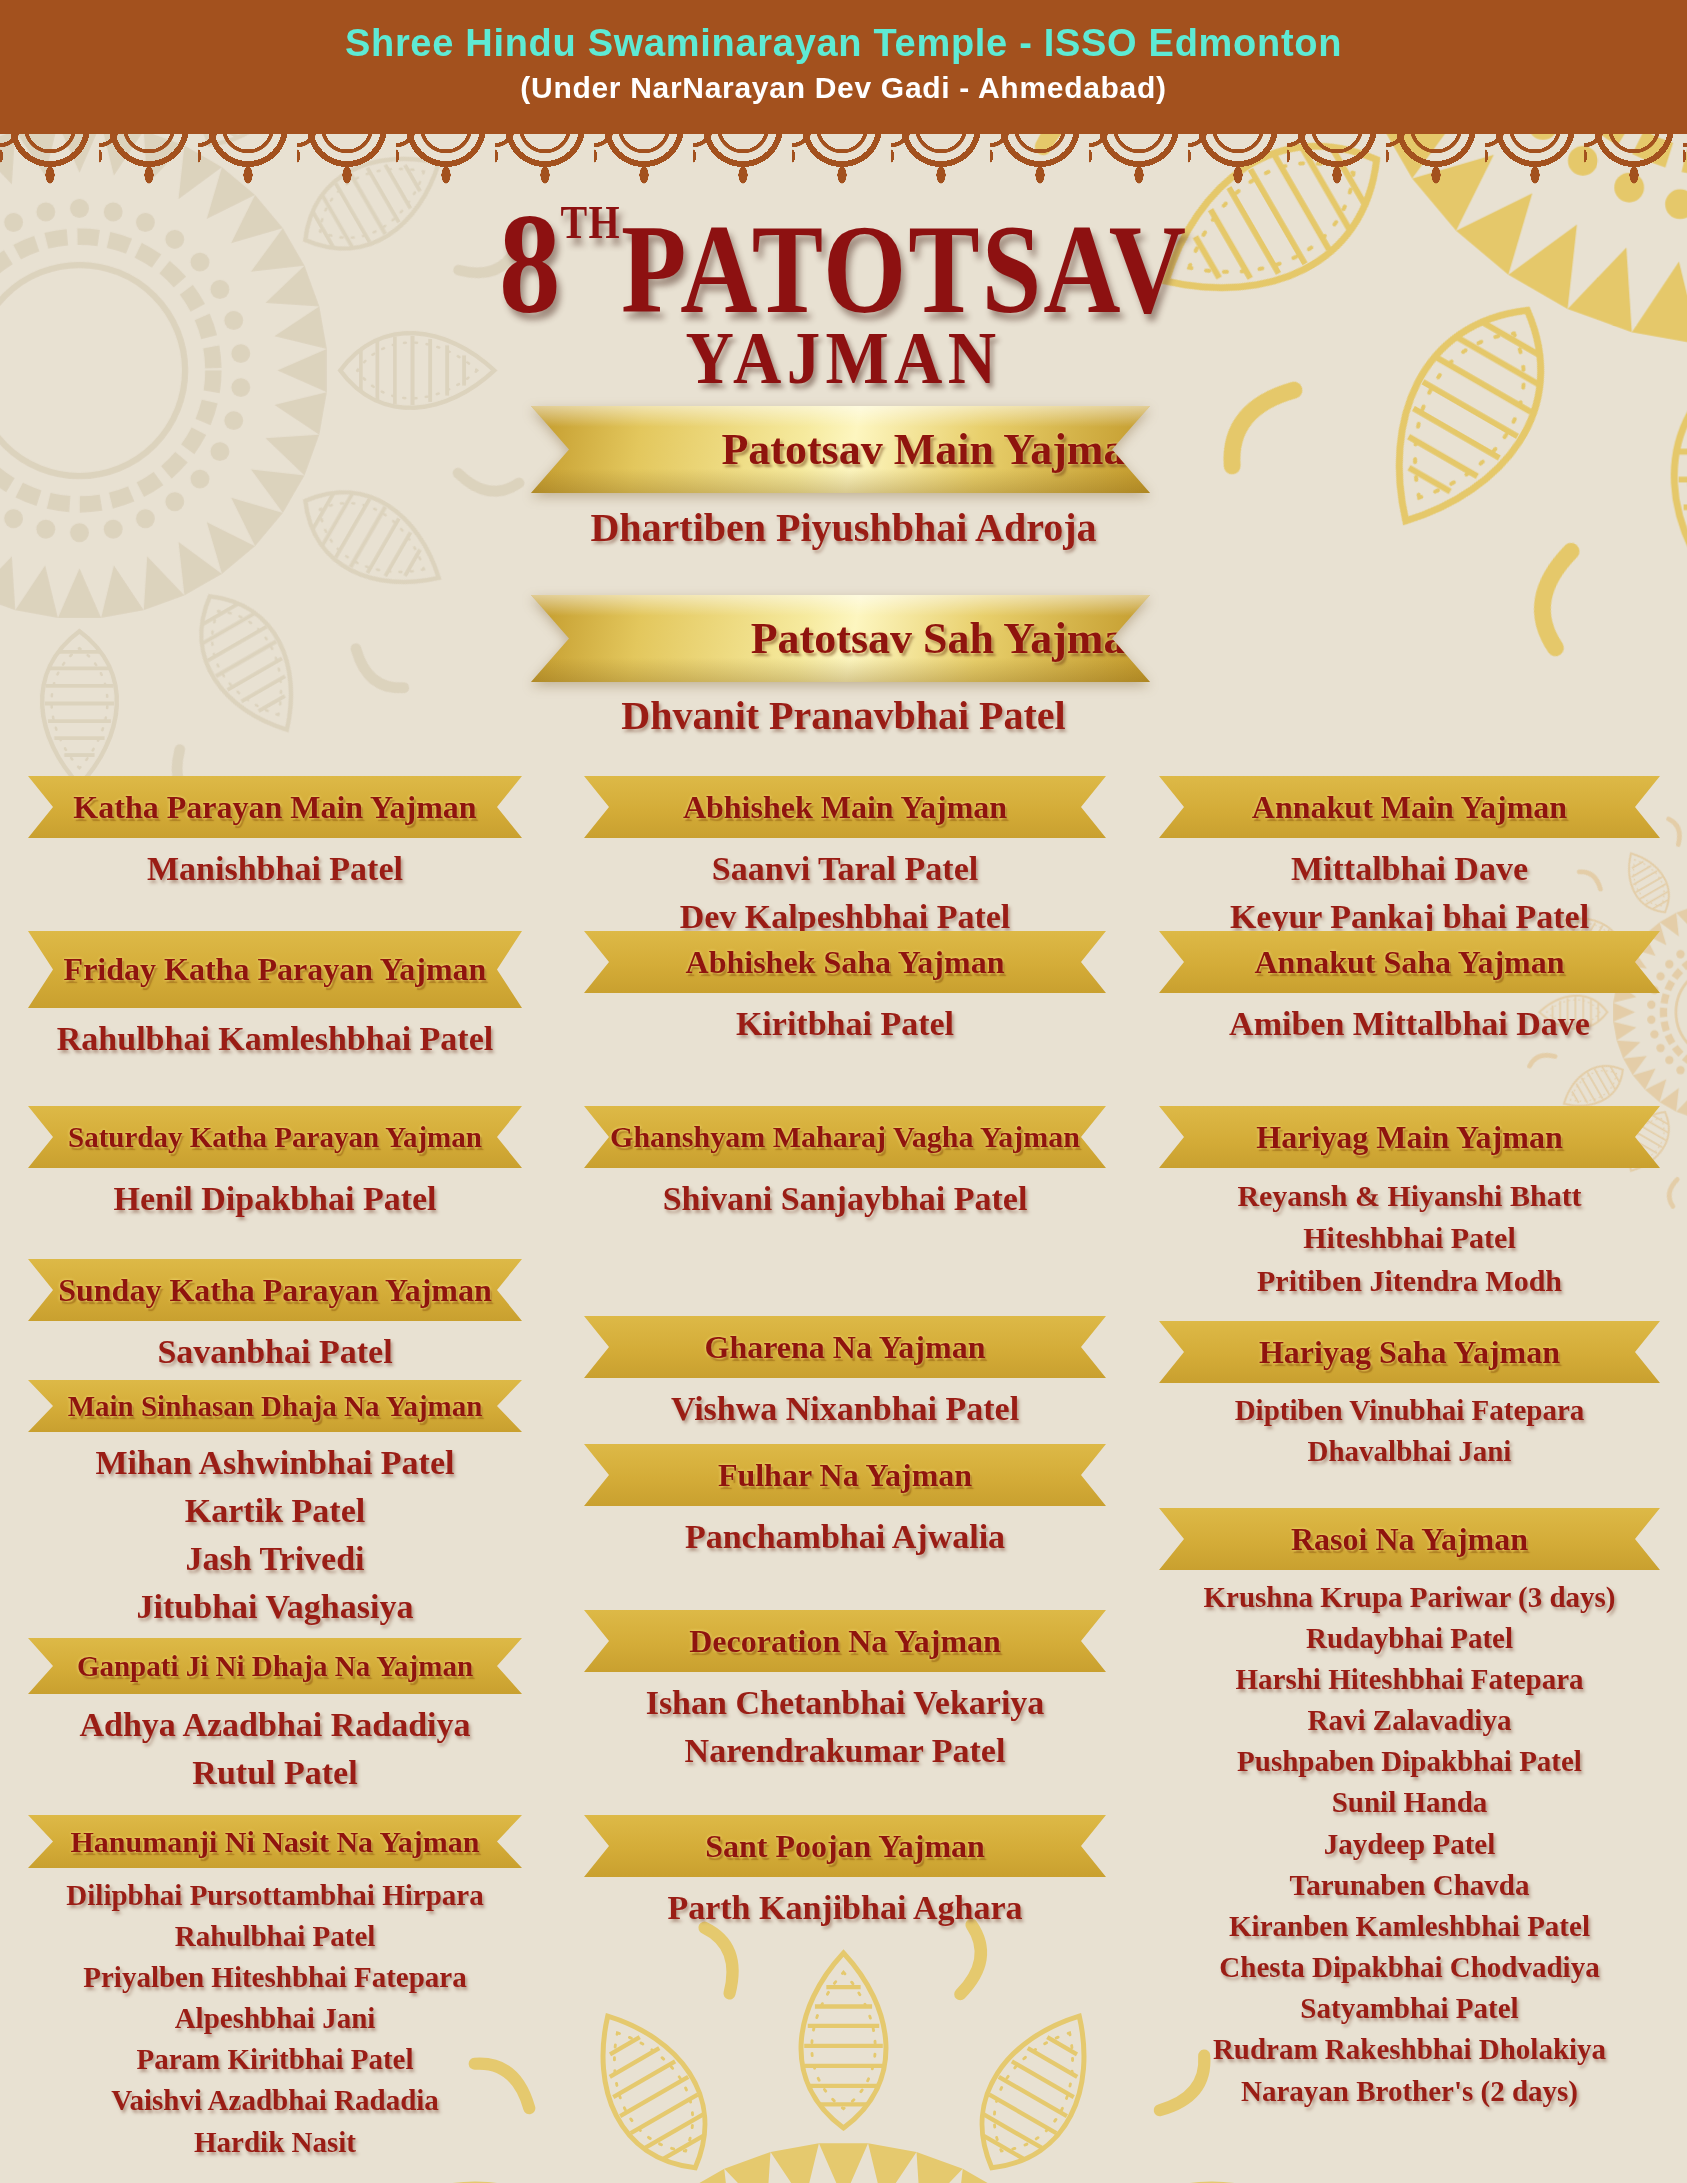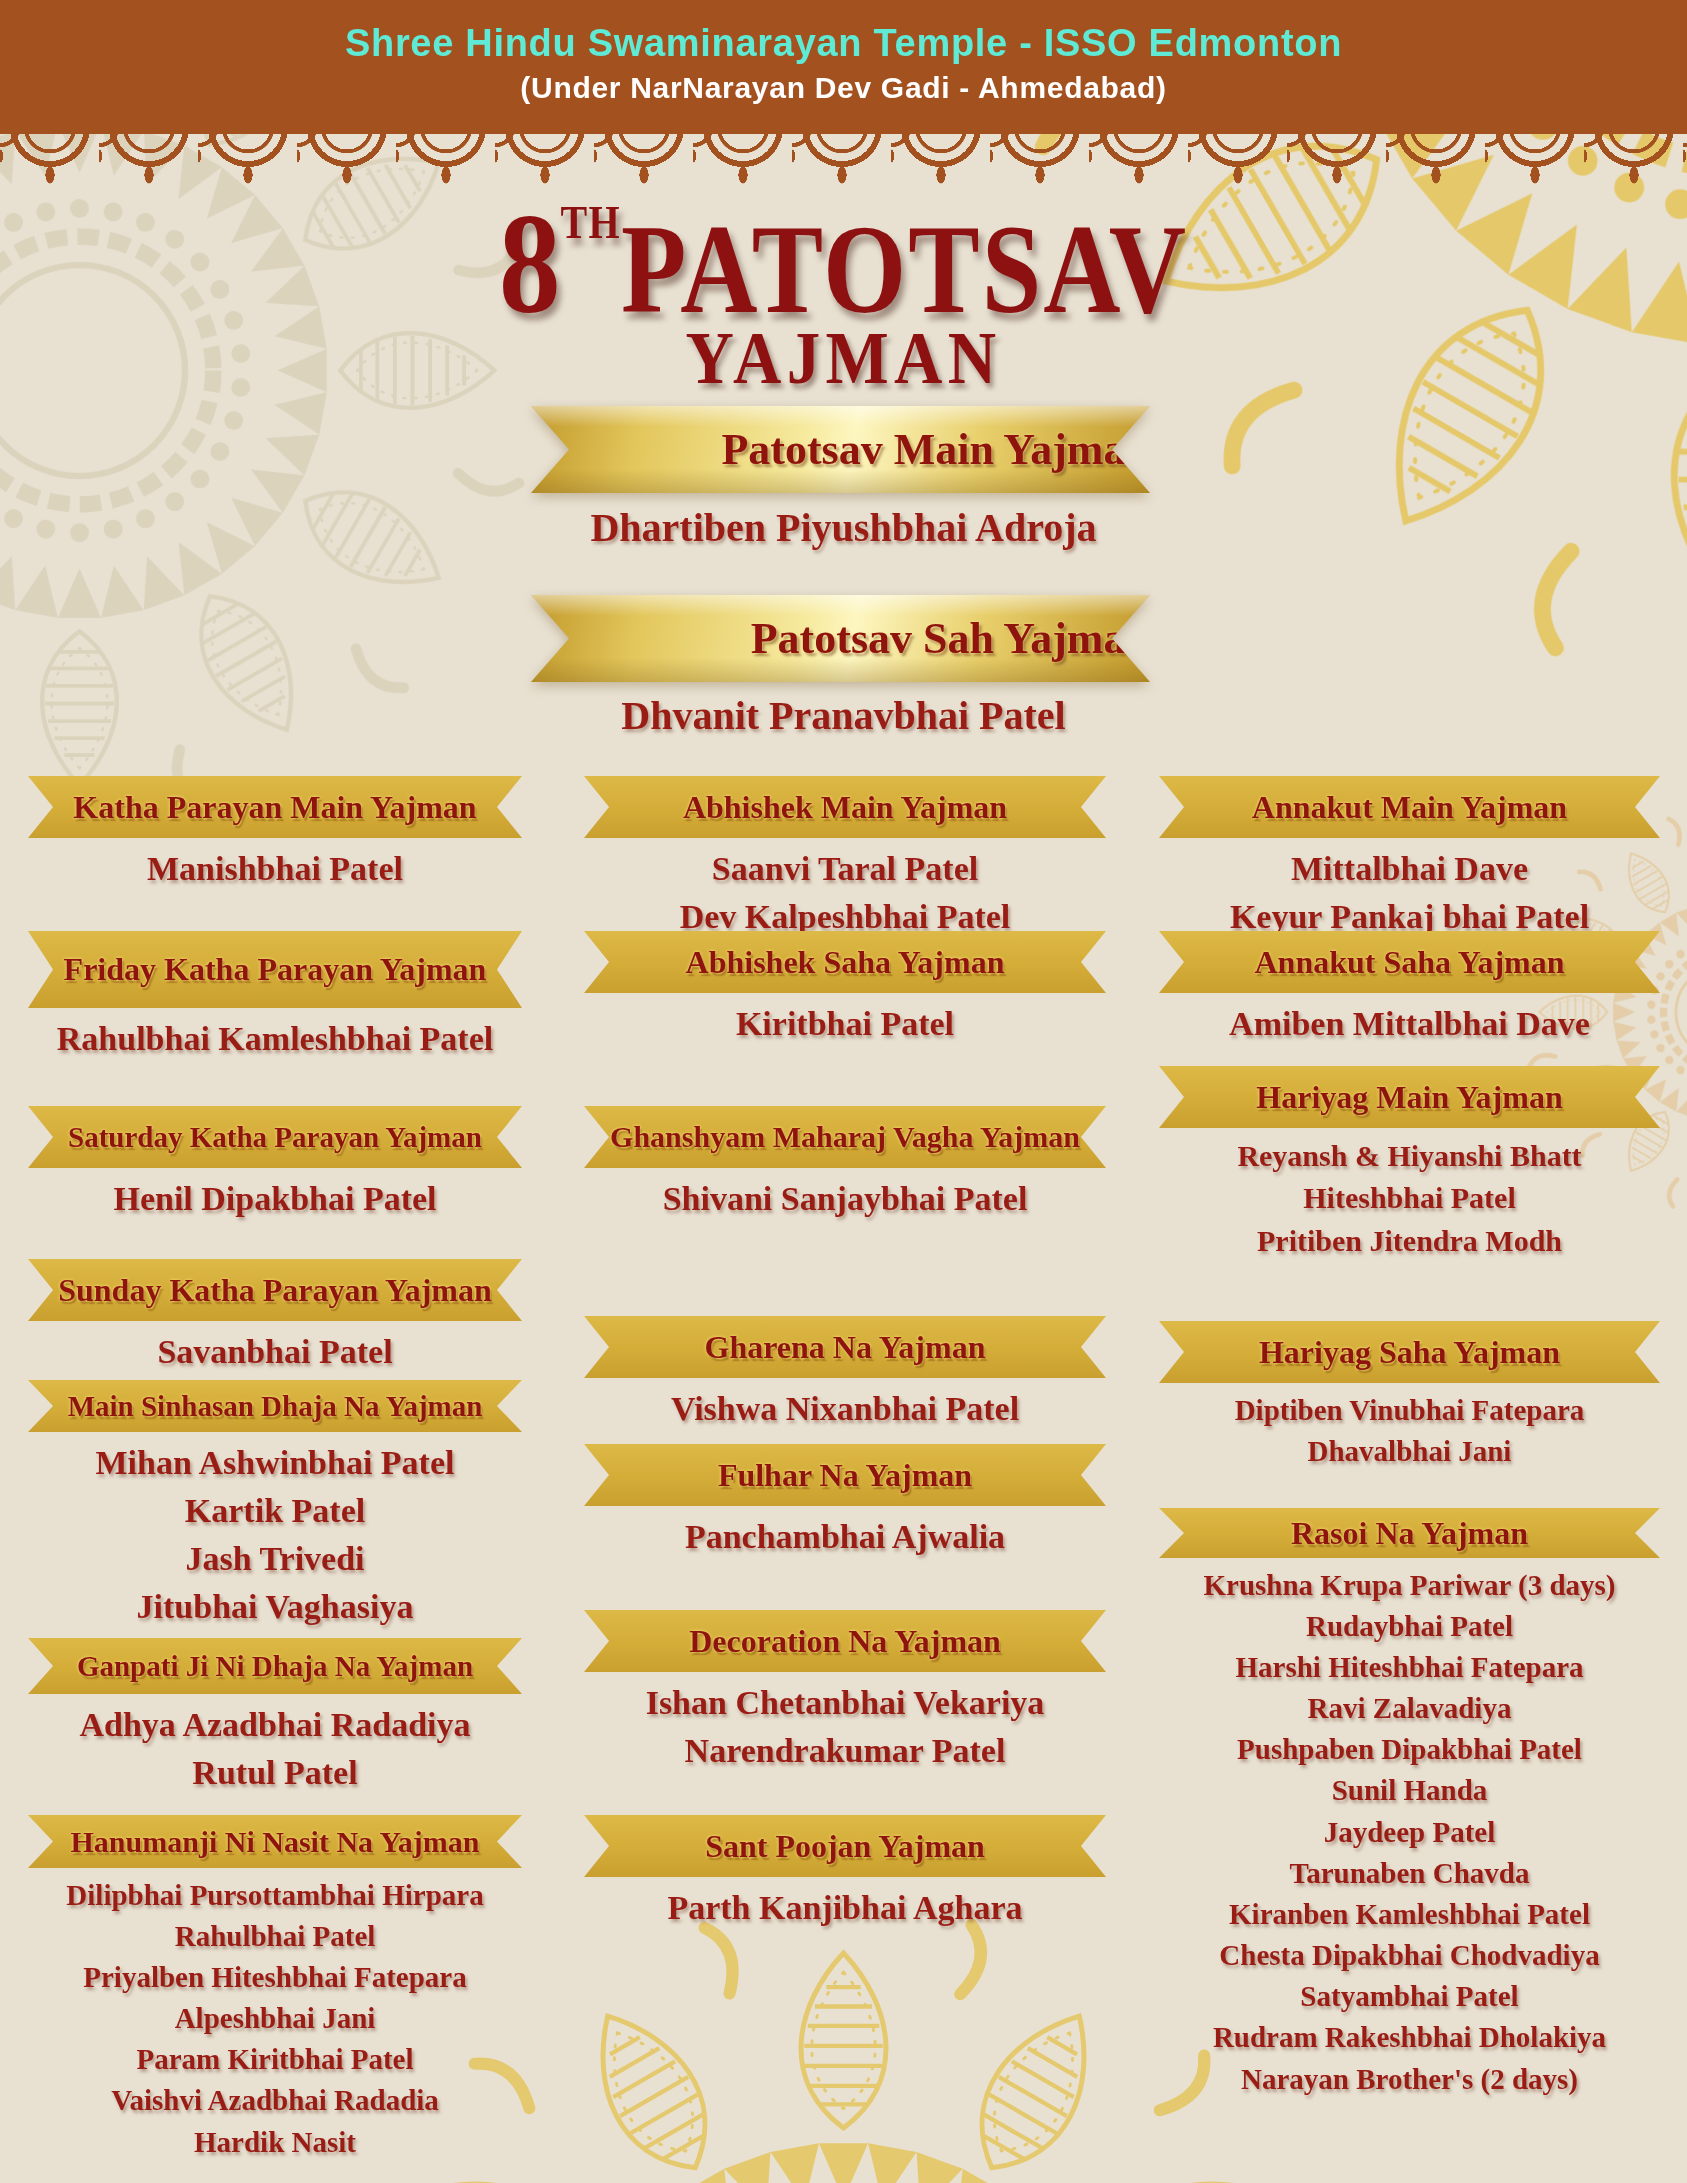--- a/index.html
+++ b/index.html
@@ -942,41 +942,41 @@
         </div>
       </div>
       <div class="section" style="left: 1159px; top: 931px; width: 501px;">
         <div class="col-banner" style="height: 62px;">
           <span class="col-banner-text" style="font-size: 32px;">Annakut Saha Yajman</span>
         </div>
         <div class="names">
           <div class="name" style="font-size: 34px;">Amiben Mittalbhai Dave</div>
         </div>
       </div>
-      <div class="section" style="left: 1159px; top: 1066px; width: 501px;">
+      <div class="section" style="left: 1159px; top: 1106px; width: 501px;">
         <div class="col-banner" style="height: 62px;">
           <span class="col-banner-text" style="font-size: 32px;">Hariyag Main Yajman</span>
         </div>
         <div class="names">
           <div class="name" style="font-size: 30px;">Reyansh &amp; Hiyanshi Bhatt</div>
           <div class="name" style="font-size: 30px;">Hiteshbhai Patel</div>
           <div class="name" style="font-size: 30px;">Pritiben Jitendra Modh</div>
         </div>
       </div>
       <div class="section" style="left: 1159px; top: 1321px; width: 501px;">
         <div class="col-banner" style="height: 62px;">
           <span class="col-banner-text" style="font-size: 32px;">Hariyag Saha Yajman</span>
         </div>
         <div class="names">
           <div class="name" style="font-size: 29px;">Diptiben Vinubhai Fatepara</div>
           <div class="name" style="font-size: 29px;">Dhavalbhai Jani</div>
         </div>
       </div>
       <div class="section" style="left: 1159px; top: 1508px; width: 501px;">
-        <div class="col-banner" style="height: 50px;">
+        <div class="col-banner" style="height: 62px;">
           <span class="col-banner-text" style="font-size: 32px;">Rasoi Na Yajman</span>
         </div>
         <div class="names">
           <div class="name" style="font-size: 29px;">Krushna Krupa Pariwar (3 days)</div>
           <div class="name" style="font-size: 29px;">Rudaybhai Patel</div>
           <div class="name" style="font-size: 29px;">Harshi Hiteshbhai Fatepara</div>
           <div class="name" style="font-size: 29px;">Ravi Zalavadiya</div>
           <div class="name" style="font-size: 29px;">Pushpaben Dipakbhai Patel</div>
           <div class="name" style="font-size: 29px;">Sunil Handa</div>
           <div class="name" style="font-size: 29px;">Jaydeep Patel</div>

